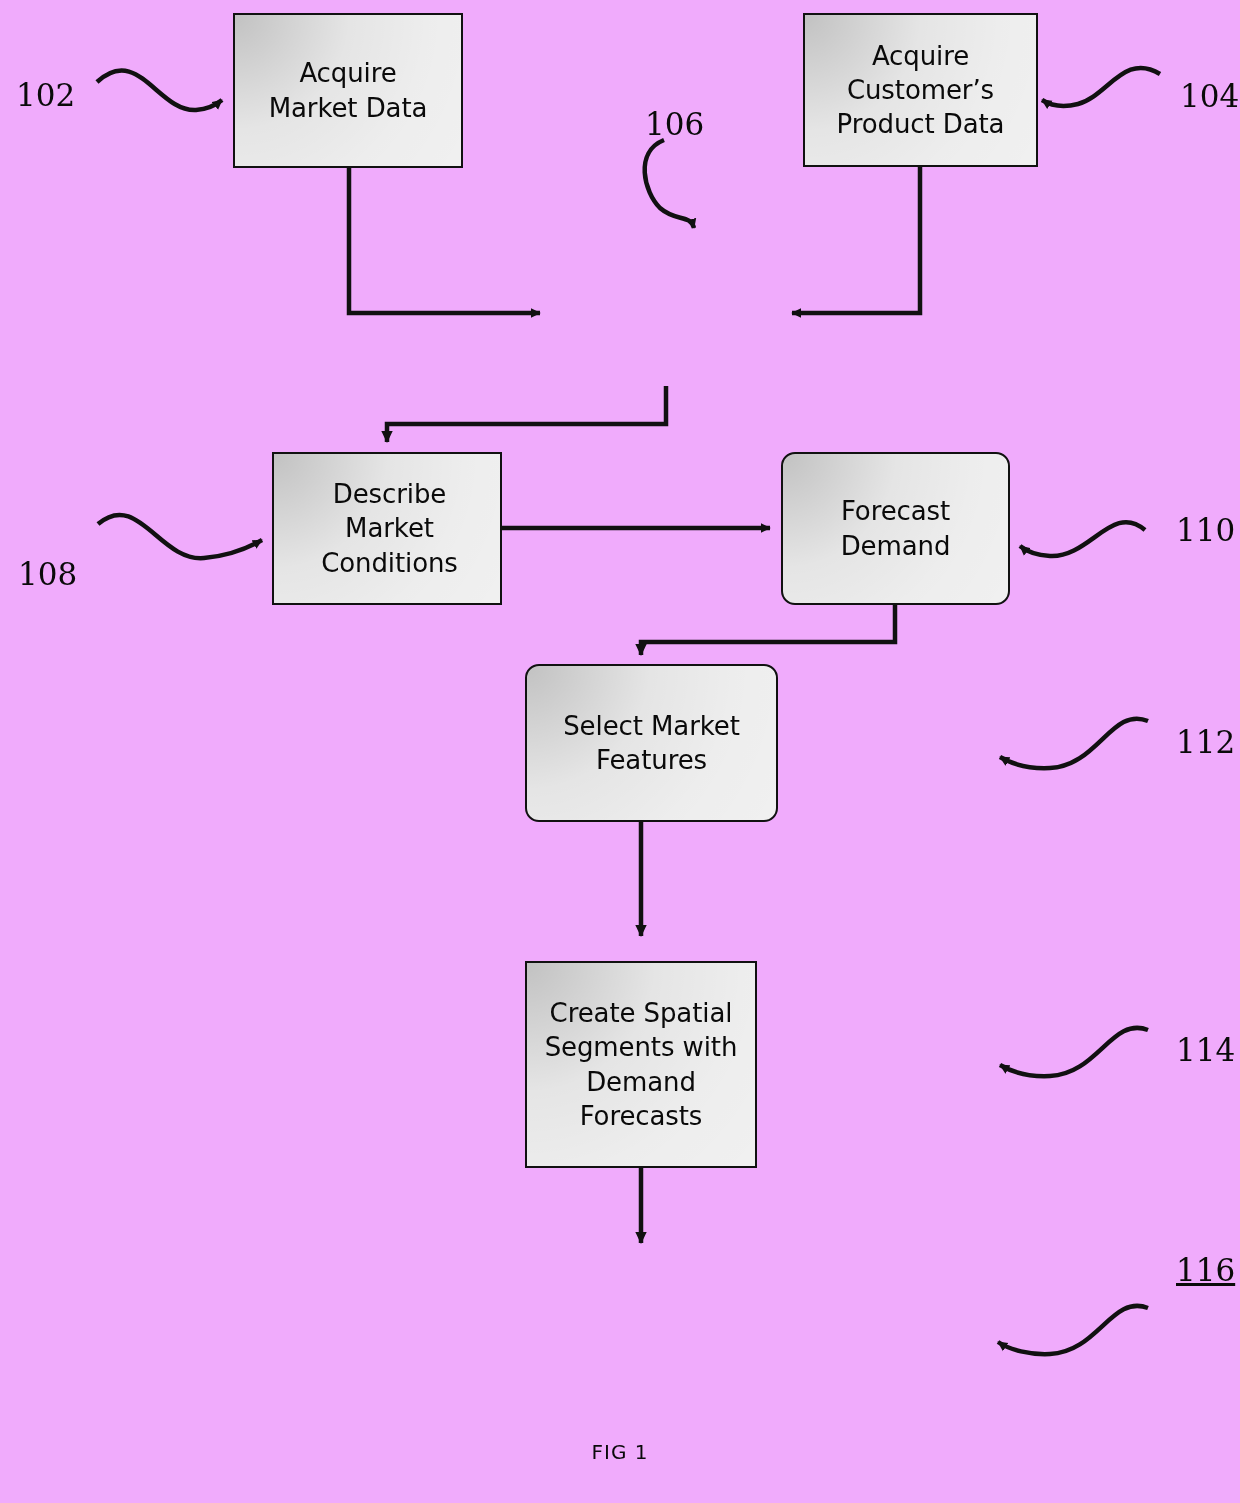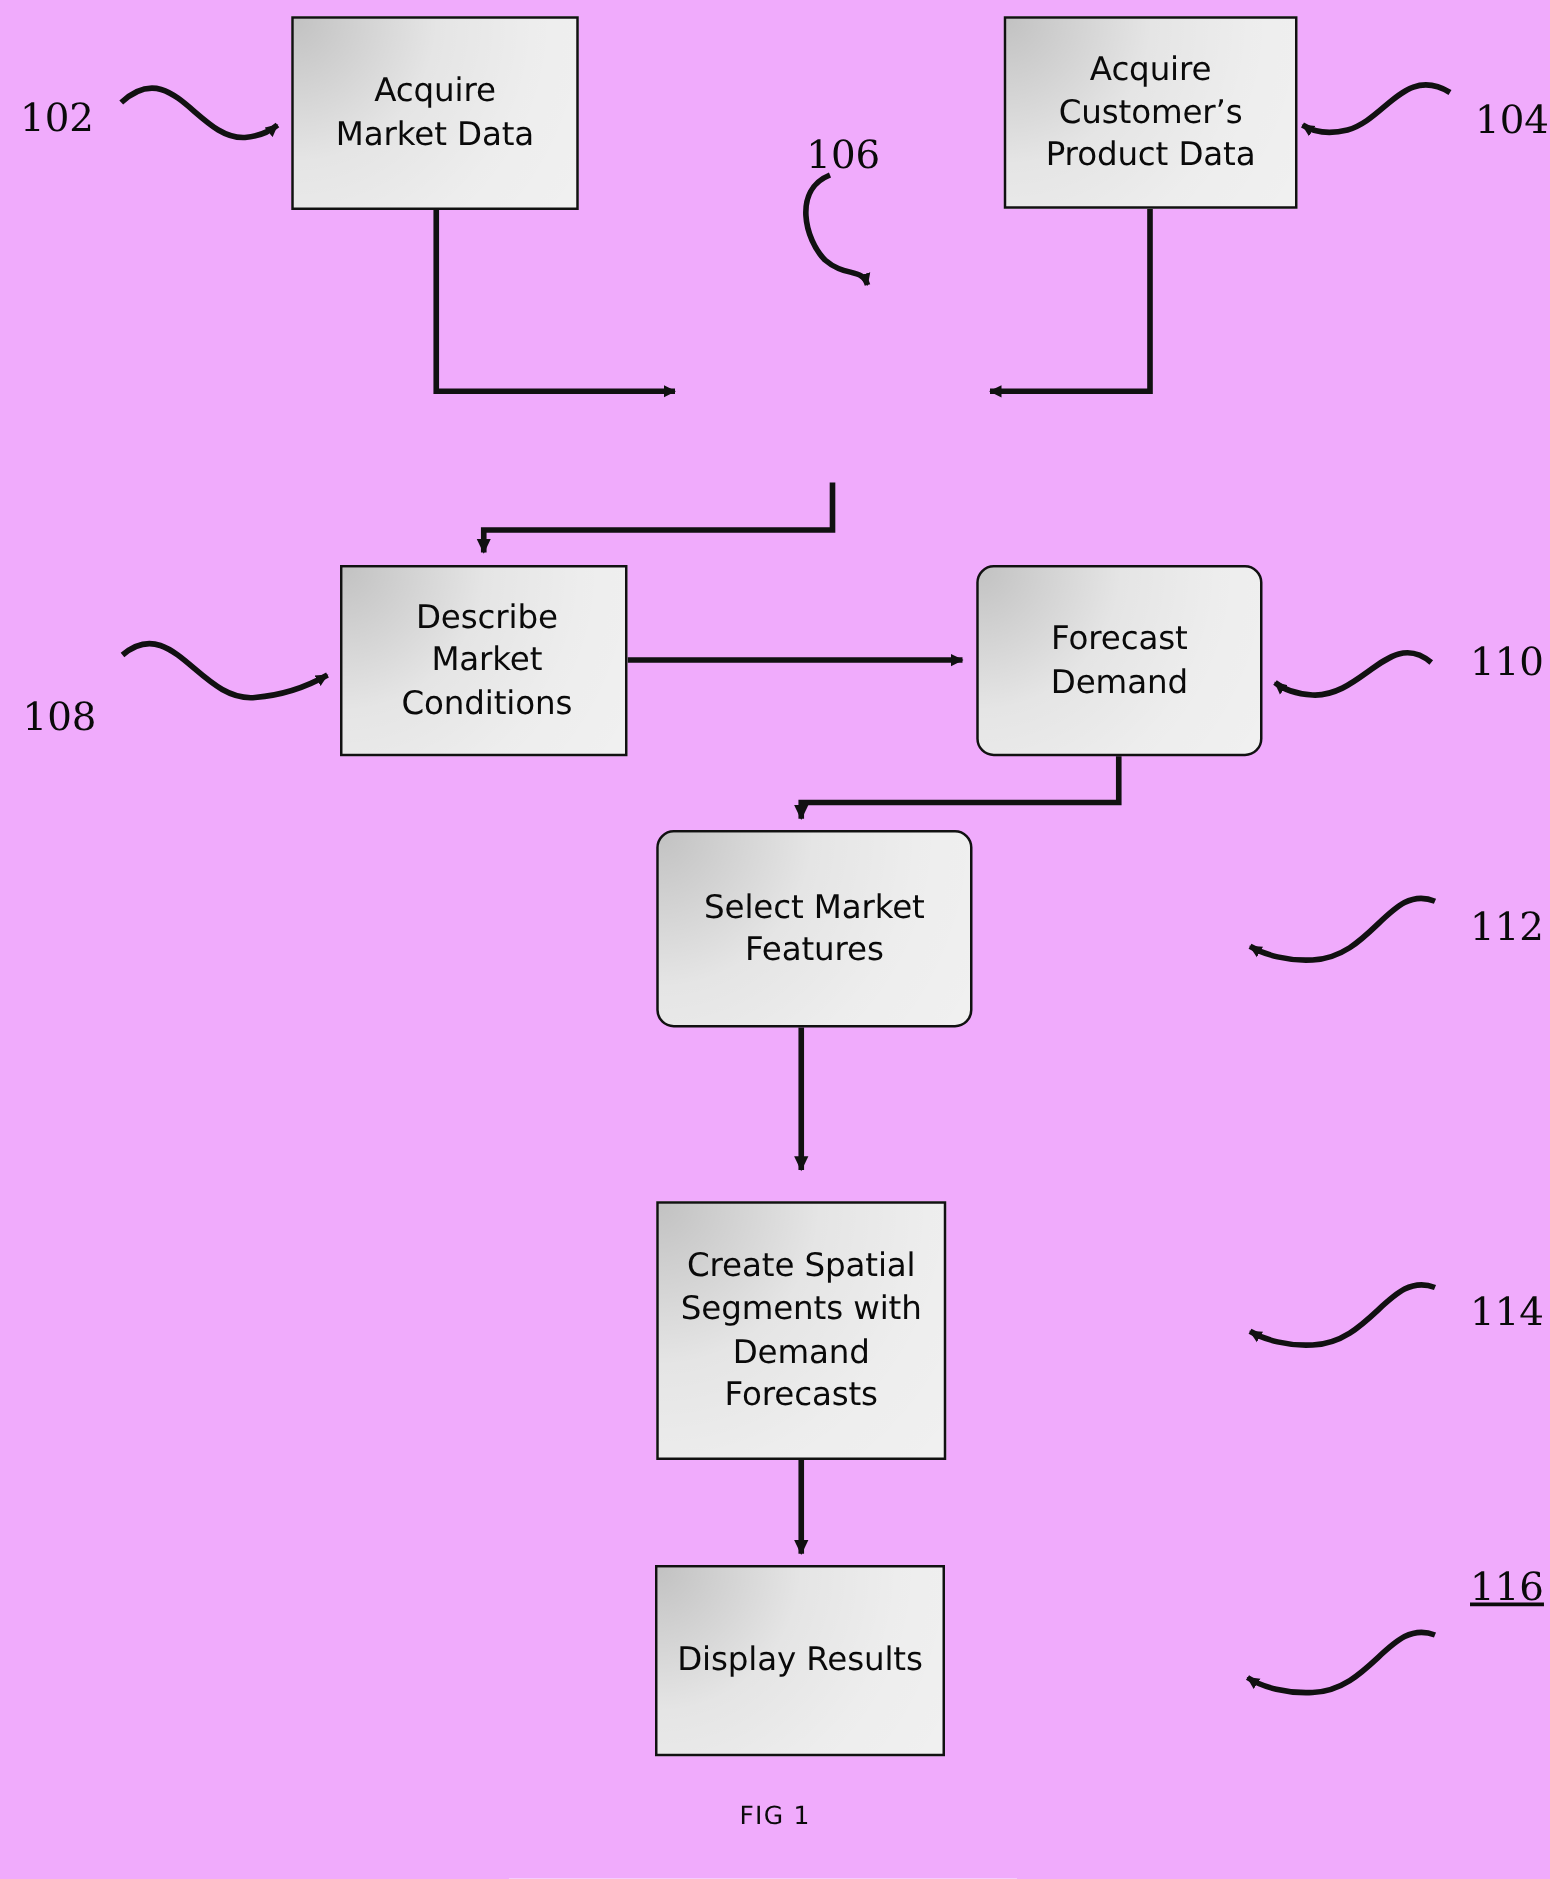--- a/index.html
+++ b/index.html
@@ -165,23 +165,20 @@
 Features</span>
   </div>
 
   <div class="node-box" style="left:525px; top:945px; width:232px; height:207px;margin-top:16px;">
     <span class="label-text">Create Spatial
 Segments with
 Demand
 Forecasts</span>
   </div>
 
-  <div class="node-box" style="left:524px; top:1252px; width:232px; height:153px;">
-    <span class="label-text">Display Results</span>
-  </div>
 
   <div class="ref-num" style="left:16px;  top:77px;">102</div>
   <div class="ref-num" style="left:1180px;top:78px;">104</div>
   <div class="ref-num" style="left:645px; top:106px;">106</div>
   <div class="ref-num" style="left:18px;  top:516px;margin-top:40px;">108</div>
   <div class="ref-num" style="left:1176px;top:512px;">110</div>
   <div class="ref-num" style="left:1176px;top:724px;">112</div>
   <div class="ref-num" style="left:1176px;top:1032px;">114</div>
   <div class="ref-num" style="left:1176px;top:1252px;text-decoration:underline;">116</div>
 

